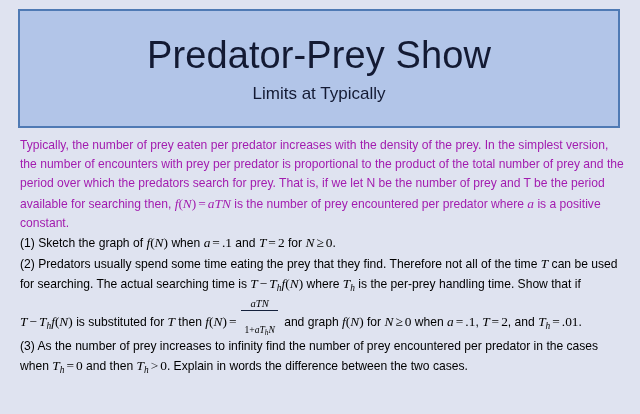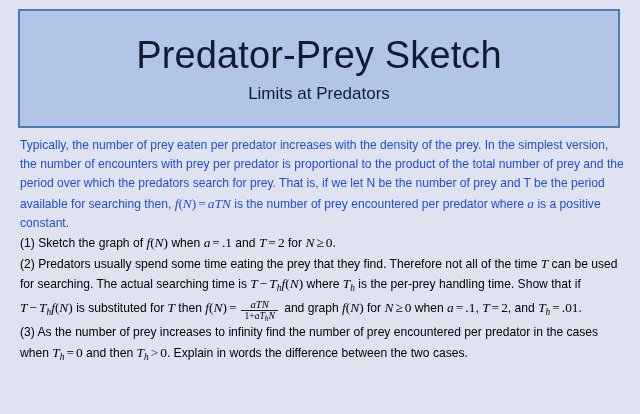--- a/index.html
+++ b/index.html
@@ -54,21 +54,21 @@
   
   .body-area {
     position: absolute;
     left: 20px;
     top: 136px;
     width: 604px;
   }
   .para {
     font-size: 12.1px;
     line-height: 19.2px;
-    color: #1d4ed8;
+    color: #a21caf;
     text-align: left;
   }
   .item {
     font-size: 12.1px;
     line-height: 19.6px;
     color: #000000;
   }
   
   .m {
     font-family: "Liberation Serif", serif;
@@ -106,38 +106,38 @@
     font-style: italic;
     font-size: 10.6px;
     padding: 0 3px 0px 3px;
   }
   .frac .den {
     display: block;
     border-top: 1px solid #14203c;
     font-family: "Liberation Serif", serif;
     font-style: italic;
     font-size: 9.6px;
-    padding: 0px 3px 0 3px;
+    padding: 14px 3px 0 3px;
   }
   .frac .den .up {
     font-style: normal;
   }
   .frac .den sub {
     font-size: 7.2px;
     vertical-align: -0.25em;
   }
 </style>
 </head>
 <body>
 
 <div class="slide">
 
   <div class="title-box">
-    <div class="slide-title">Predator-Prey Sketch</div>
-    <div class="slide-subtitle">Limits at Predators</div>
+    <div class="slide-title">Predator-Prey Show</div>
+    <div class="slide-subtitle">Limits at Typically</div>
   </div>
 
   <div class="body-area">
 
     <div class="para"><span>Typically, the number of prey eaten per predator increases with the density of the prey. In the simplest version, the number of encounters with prey per predator is proportional to the product of the total number of prey and the period over which the predators search for prey. That is, if we let N be the number of prey and T be the period available for searching then, </span><span class="m"><span class="m">f</span><span class="mr">(</span><span class="m">N</span><span class="mr">)</span><span class="op">=</span><span class="m">aTN</span></span><span> is the number of prey encountered per predator where </span><span class="m">a</span><span> is a positive constant.</span></div>
 
     <div class="item gap"><span>(1)</span> <span>Sketch the graph of </span><span class="m"><span class="m">f</span><span class="mr">(</span><span class="m">N</span><span class="mr">)</span></span><span> when </span><span><span class="m">a</span><span class="op">=</span><span class="mr">.1</span></span><span> and </span><span><span class="m">T</span><span class="op">=</span><span class="mr">2</span></span><span> for </span><span><span class="m">N</span><span class="op">≥</span><span class="mr">0</span></span><span>.</span></div>
 
     <div class="item"><span>(2)</span> <span>Predators usually spend some time eating the prey that they find. Therefore not all of the time </span><span class="m">T</span><span> can be used for searching. The actual searching time is </span><span><span class="m">T</span><span class="op">−</span><span class="m">T</span><sub class="ms">h</sub><span class="m">f</span><span class="mr">(</span><span class="m">N</span><span class="mr">)</span></span><span> where </span><span><span class="m">T</span><sub class="ms">h</sub></span><span> is the per-prey handling time. Show that if </span><span><span class="m">T</span><span class="op">−</span><span class="m">T</span><sub class="ms">h</sub><span class="m">f</span><span class="mr">(</span><span class="m">N</span><span class="mr">)</span></span><span> is substituted for </span><span class="m">T</span><span> then </span><span><span class="m">f</span><span class="mr">(</span><span class="m">N</span><span class="mr">)</span></span><span class="op">=</span><span class="frac"><span class="num">aTN</span><span class="den"><span class="up">1+</span><span>aT</span><sub>h</sub><span>N</span></span></span><span> and graph </span><span><span class="m">f</span><span class="mr">(</span><span class="m">N</span><span class="mr">)</span></span><span> for </span><span><span class="m">N</span><span class="op">≥</span><span class="mr">0</span></span><span> when </span><span><span class="m">a</span><span class="op">=</span><span class="mr">.1</span></span><span>, </span><span><span class="m">T</span><span class="op">=</span><span class="mr">2</span></span><span>, and </span><span><span class="m">T</span><sub class="ms">h</sub><span class="op">=</span><span class="mr">.01</span></span><span>.</span></div>
 

